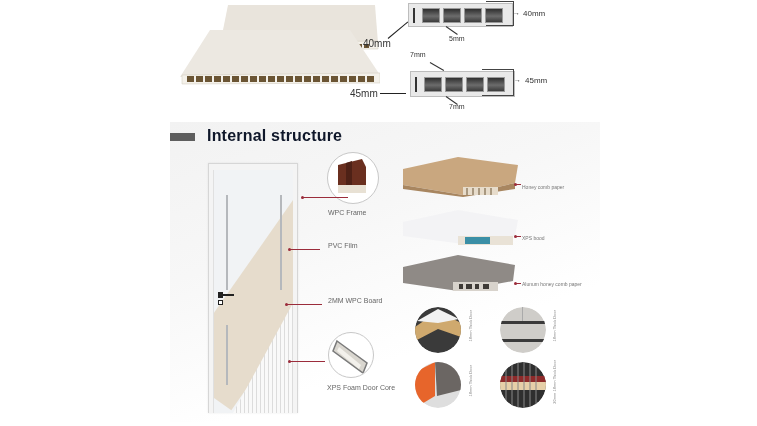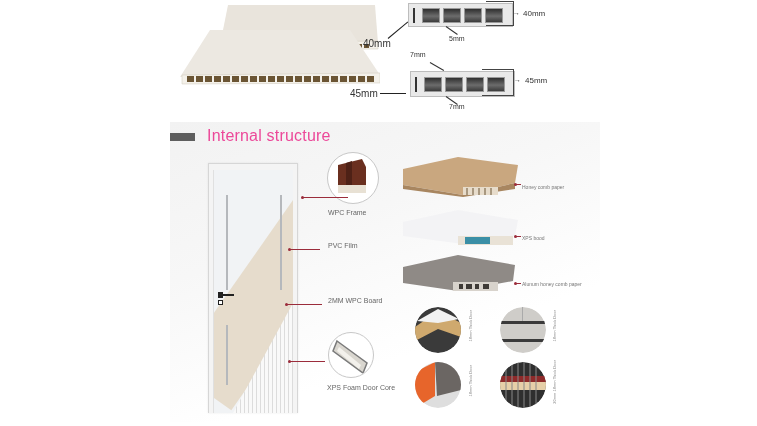--- a/index.html
+++ b/index.html
@@ -23,21 +23,21 @@
       background: linear-gradient(180deg, #2f2f2f 0%, #6c6c6c 55%, #3b3b3b 100%);
       border: 1px solid #9a9a9a;
     }
 
     
     .panel {
       position: absolute; left: 170px; top: 122px; width: 430px; height: 300px;
       background: linear-gradient(160deg, #f2f2f2 0%, #f7f7f7 35%, #ffffff 70%);
     }
     .title-bar { position: absolute; left: 170px; top: 133px; width: 25px; height: 8px; background: #5e5e5e; }
-    .title { position: absolute; left: 207px; top: 127px; font-size: 16px; font-weight: normal; color: #ec4899; letter-spacing: 0.2px; }
+    .title { position: absolute; left: 207px; top: 127px; font-size: 16px; font-weight: bold; color: #0f172a; letter-spacing: 0.2px; }
 
     .door-frame {
       position: absolute; left: 208px; top: 163px; width: 90px; height: 250px;
       background: #f4f4f4; border: 1px solid #d6d6d6; border-bottom: none;
       box-shadow: 0 0 2px rgba(0,0,0,0.08);
     }
     .door-leaf {
       position: absolute; left: 213px; top: 170px; width: 80px; height: 243px;
       background: #f1f3f5; overflow: hidden; border-left: 1px solid #e0e0e0;
     }

